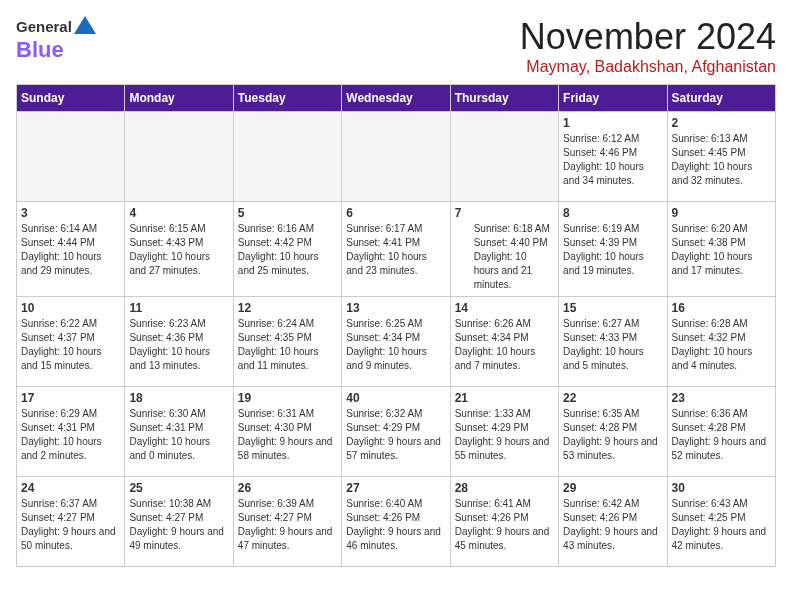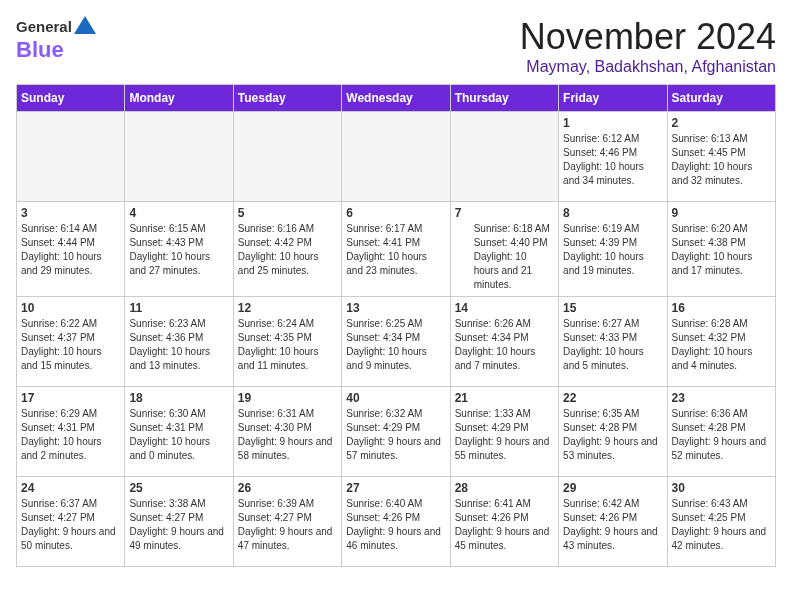--- a/index.html
+++ b/index.html
@@ -33,29 +33,29 @@
     .title-block {
       text-align: right;
     }
     .month-title {
       font-size: 36px;
       font-weight: normal;
       color: #222;
     }
     .location {
       font-size: 16px;
-      color: #4c1d95;
+      color: #b91c1c;
     }
     table {
       width: 100%;
       border-collapse: collapse;
       table-layout: fixed;
     }
     th {
-      background: #6d28d9;
+      background: #4c1d95;
       color: #fff;
       font-size: 12px;
       font-weight: bold;
       padding: 6px 4px;
       text-align: left;
       border: 1px solid #ccc;
     }
     td {
       border: 1px solid #ccc;
       vertical-align: top;
@@ -267,21 +267,21 @@
       </tr>
       <tr>
         <td>
           <div class="day-num">24</div>
           <div class="day-info" style="white-space: pre-line;">Sunrise: 6:37 AM
 Sunset: 4:27 PM
 Daylight: 9 hours and 50 minutes.</div>
         </td>
         <td>
           <div class="day-num">25</div>
-          <div class="day-info" style="white-space: pre-line;">Sunrise: 3:38 AM
+          <div class="day-info" style="white-space: pre-line;">Sunrise: 10:38 AM
 Sunset: 4:27 PM
 Daylight: 9 hours and 49 minutes.</div>
         </td>
         <td>
           <div class="day-num">26</div>
           <div class="day-info" style="white-space: pre-line;">Sunrise: 6:39 AM
 Sunset: 4:27 PM
 Daylight: 9 hours and 47 minutes.</div>
         </td>
         <td>

